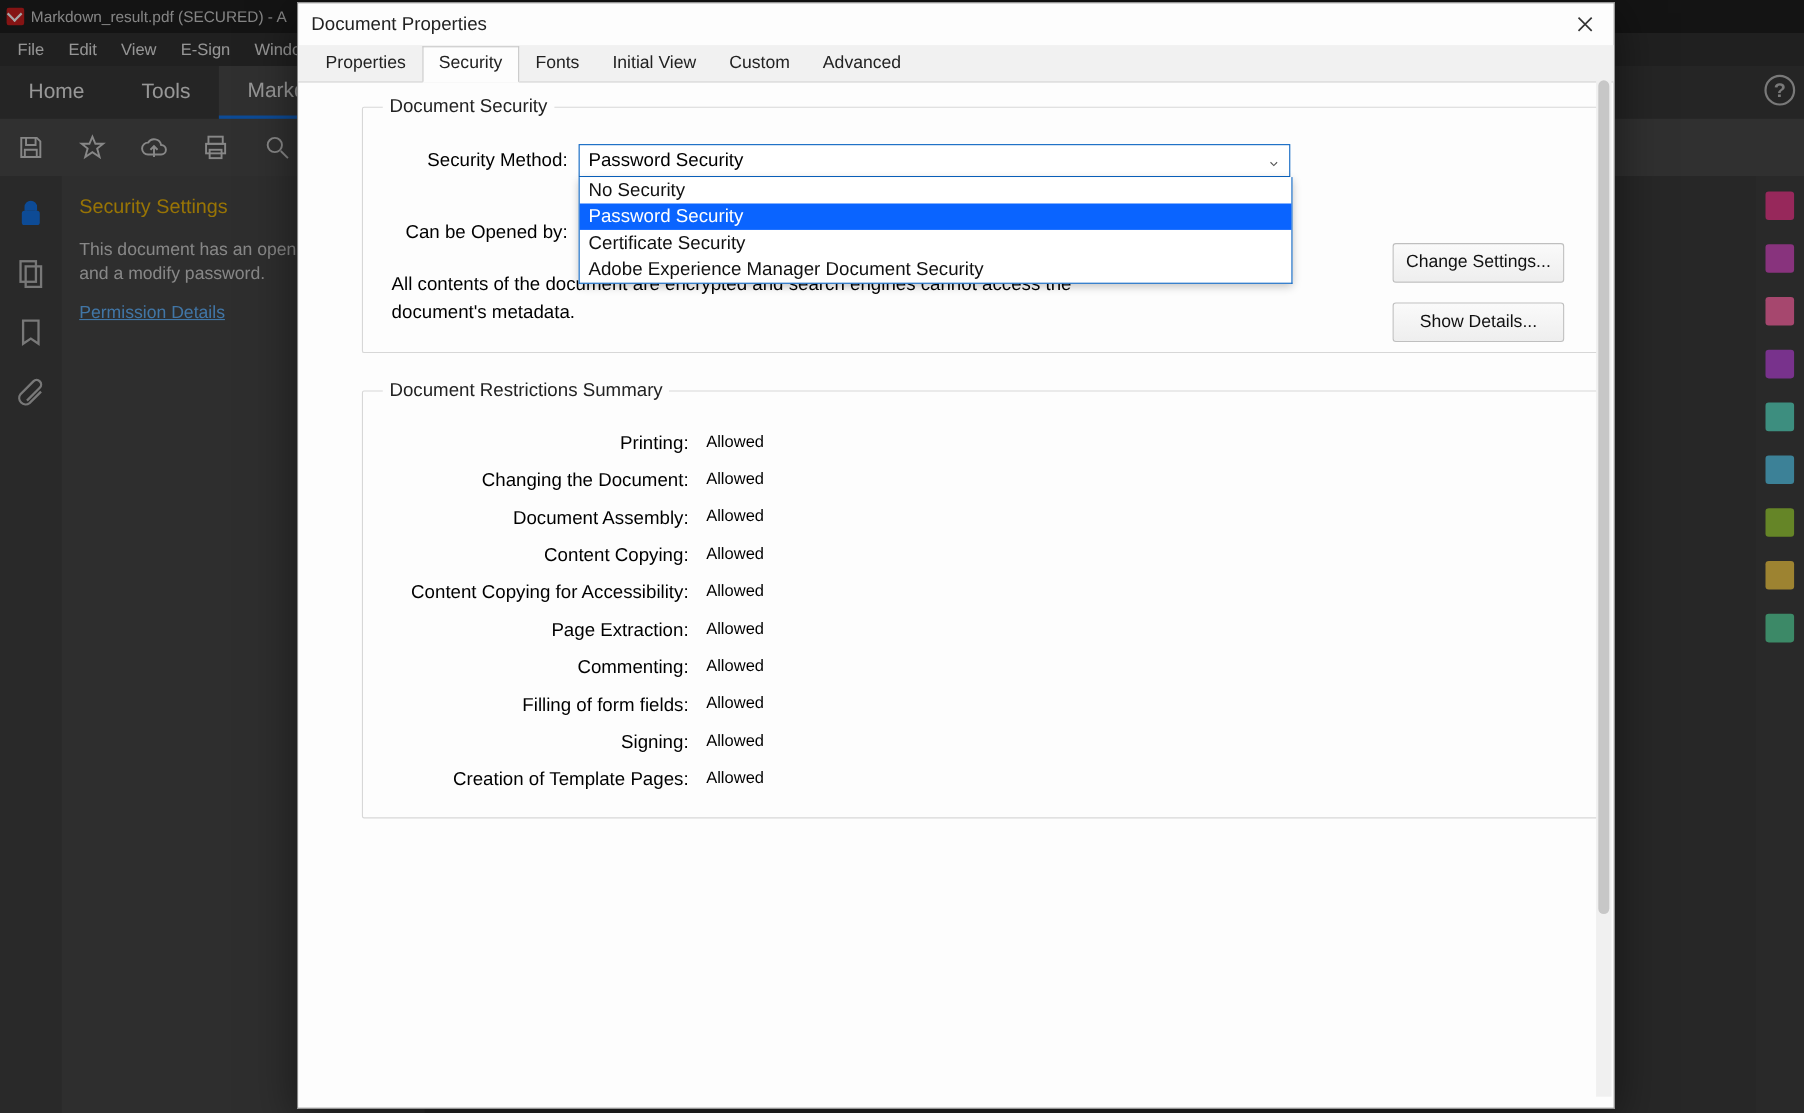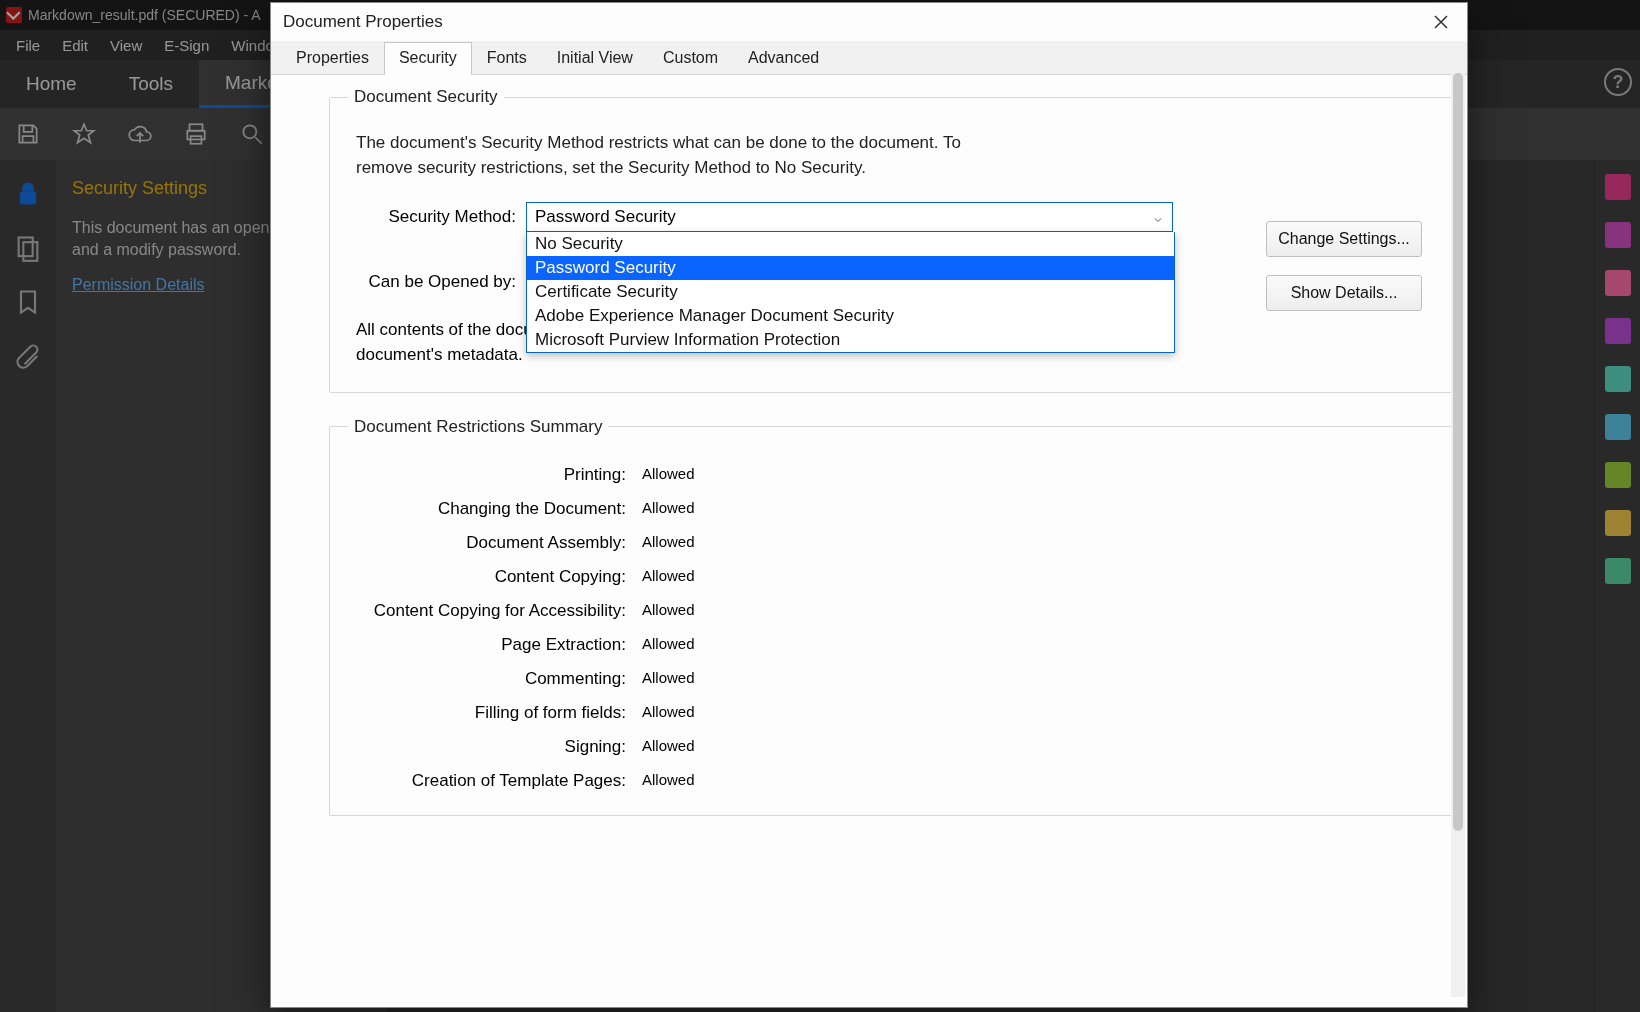--- a/index.html
+++ b/index.html
@@ -199,37 +199,35 @@
     <span>Initial View</span>
     <span>Custom</span>
     <span>Advanced</span>
   </div>
 
   <div class="dlg-body">
 
     <fieldset class="group" style="position:relative;">
       <legend>Document Security</legend>
 
-      <p class="hint">The document's Security Method restricts what can be done to the document. To remove security restrictions, set the Security Method to No Security.</p>
 
       <div class="form-row">
         <span class="lbl">Security Method:</span>
         <div class="select-wrap">
           <div class="select-box">
             <span>Password Security</span>
             <span class="chev"><svg viewBox="0 0 24 24">
                   <path d="M6 9l6 6 6-6"></path>
                 </svg></span>
           </div>
           <div class="dropdown">
             <div class="opt">No Security</div>
             <div class="opt sel">Password Security</div>
             <div class="opt">Certificate Security</div>
             <div class="opt">Adobe Experience Manager Document Security</div>
-            <div class="opt">Microsoft Purview Information Protection</div>
           </div>
         </div>
       </div>
 
       <div class="form-row" style="margin-top:40px;">
         <span class="lbl" style="width:150px;">Can be Opened by:</span>
         <span class="val"></span>
       </div>
 
       <p class="encrypt-note">All contents of the document are encrypted and search engines cannot access the document's metadata.</p>

